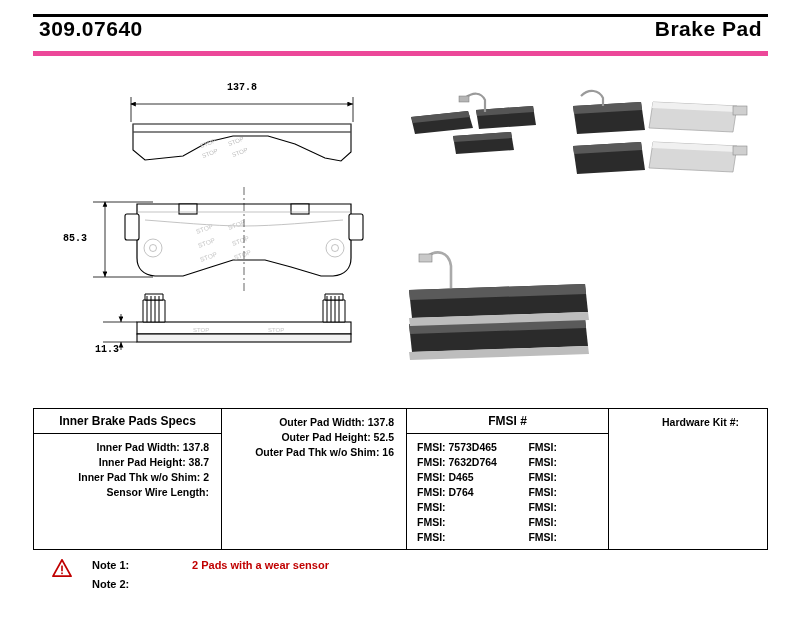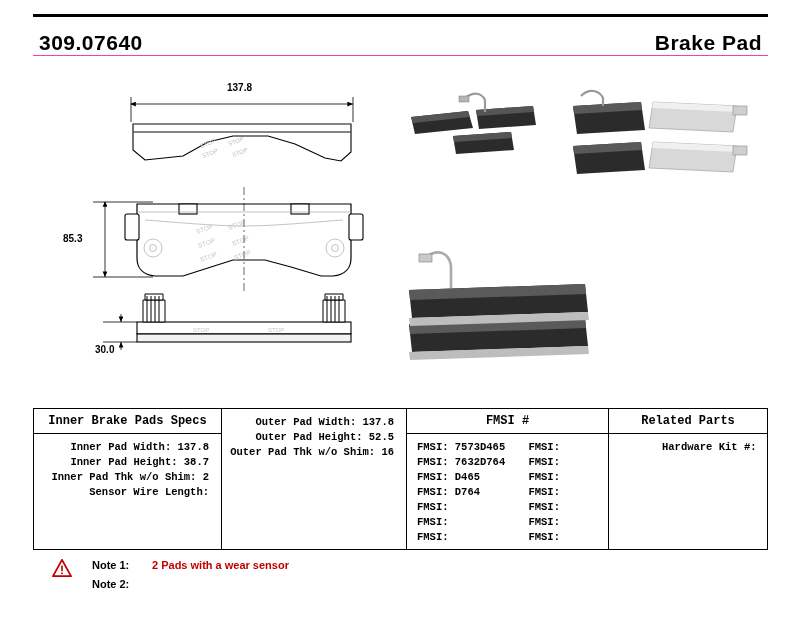--- a/index.html
+++ b/index.html
@@ -23,24 +23,24 @@
   }
 
   
   .header {
     position: absolute;
     left: 33px;
     top: 14px;
     width: 735px;
     height: 42px;
     border-top: 3px solid #000;
-    border-bottom: 1px solid #ec4899;
+    border-bottom: 5px solid #ec4899;
     box-sizing: border-box;
     display: flex;
-    align-items: flex-end;
+    align-items: flex-start;
     justify-content: space-between;
   }
   .part-number {
     font-size: 21px;
     font-weight: bold;
     letter-spacing: 0.5px;
     padding-left: 6px;
   }
   .doc-type {
     font-size: 21px;
@@ -55,39 +55,38 @@
     left: 33px;
     top: 62px;
     width: 735px;
     height: 330px;
   }
   .dim-label {
     position: absolute;
     font-size: 10px;
     font-weight: bold;
     color: #000;
-    font-family: Liberation Sans, sans-serif;
+    font-family: Liberation Mono, monospace;
   }
 
   
   .tables {
     position: absolute;
     left: 33px;
     top: 408px;
     width: 735px;
     height: 142px;
     display: flex;
     border: 1px solid #000;
     box-sizing: border-box;
   }
   .tcol {
     border-right: 1px solid #000;
     box-sizing: border-box;
     position: relative;
-    font-family: Liberation Mono, monospace;
   }
   .tcol:last-child { border-right: none; }
   .tcol.c1 { width: 188px; }
   .tcol.c2 { width: 185px; }
   .tcol.c3 { width: 202px; }
   .tcol.c4 { width: 158px; }
 
   .thead {
     height: 24px;
     border-bottom: 1px solid #000;
@@ -143,21 +142,21 @@
     width: 500px;
     font-size: 11px;
     font-weight: bold;
   }
   .note-line {
     display: flex;
     align-items: flex-end;
     line-height: 19px;
   }
   .note-label { width: 52px; }
-  .note-value { color: #c00000; padding-left: 8px; }
+  .note-value { color: #c00000; padding-left: 8px; margin-left: 40px; }
   .warn-icon {
     position: absolute;
     left: 0px;
     top: 3px;
     width: 20px;
     height: 18px;
   }
   .notes-inner { position: relative; padding-left: 40px; }
 </style>
 </head>
@@ -308,21 +307,21 @@
         <path d="M376,290 L555,284 L556,292 L377,298 Z" fill="#bdbdbd"></path>
         <path d="M376,256 L555,250 L556,258 L377,264 Z" fill="#bdbdbd"></path>
 
         <path d="M392,196 C404,186 416,190 418,204 L418,226" fill="none" stroke="#aaaaaa" stroke-width="2.6"></path>
         <rect x="386" y="192" width="13" height="8" fill="#c9c9c9" stroke="#7d7d7d" stroke-width="0.6"></rect>
       </g>
     </svg>
 
     <div class="dim-label" style="left:194px; top:20px;">137.8</div>
     <div class="dim-label" style="left:30px; top:171px;">85.3</div>
-    <div class="dim-label" style="left:62px; top:282px;">30.0</div>
+    <div class="dim-label" style="left:62px; top:282px;">11.3</div>
   </div>
 
   <div class="tables">
 
     <div class="tcol c1">
       <div class="thead">Inner Brake Pads Specs</div>
       <div class="tbody">
         <div class="spec-row">Inner Pad Width: 137.8</div>
         <div class="spec-row">Inner Pad Height: 38.7</div>
         <div class="spec-row">Inner Pad Thk w/o Shim: 2</div>
@@ -366,21 +365,20 @@
           <span class="fmsi-right">FMSI:</span>
         </div>
         <div class="fmsi-row">
           <span class="fmsi-left">FMSI:</span>
           <span class="fmsi-right">FMSI:</span>
         </div>
       </div>
     </div>
 
     <div class="tcol c4">
-      <div class="thead">Related Parts</div>
       <div class="related-body">
         <div>Hardware Kit #:</div>
       </div>
     </div>
   </div>
 
   <div class="notes">
     <div class="notes-inner">
       <svg class="warn-icon" viewBox="0 0 24 22">
         <path d="M12 1 L23 21 L1 21 Z" fill="#ffffff" stroke="#c00000" stroke-width="2.2" stroke-linejoin="round"></path>

